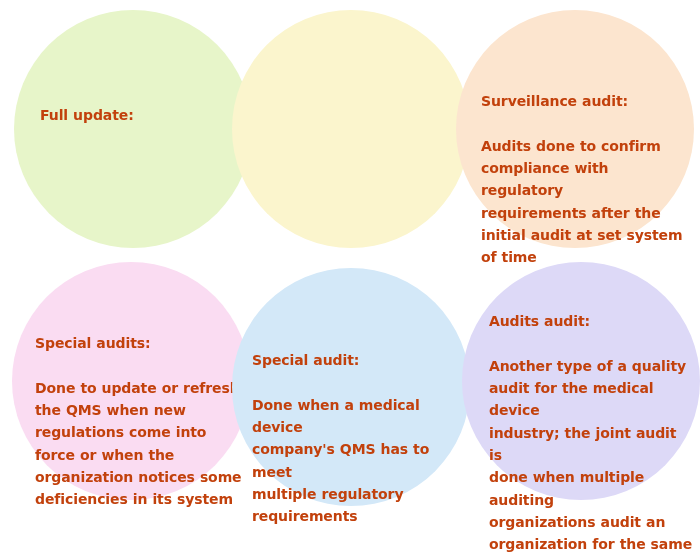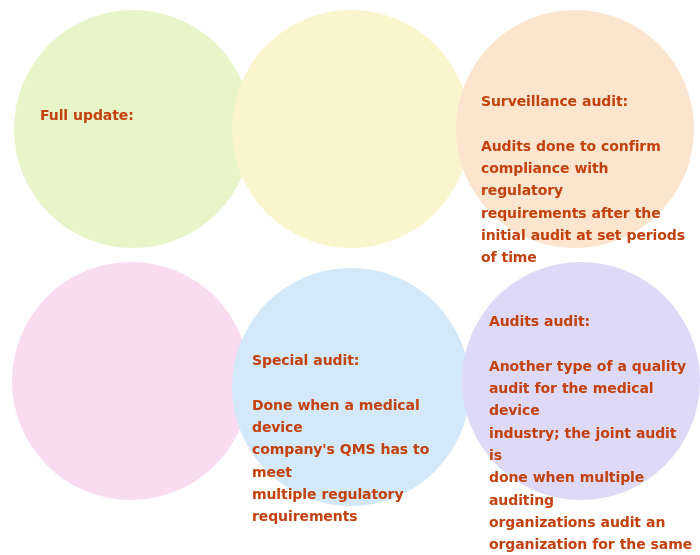--- a/index.html
+++ b/index.html
@@ -64,25 +64,34 @@
   </div>
 
   <div class="bubble" id="bubble-partial-audit" style="background: rgb(251, 245, 205);"></div>
 
   <div class="bubble" id="bubble-surveillance" style="background: rgb(252, 229, 207);"></div>
   <div class="bubble-text" id="text-surveillance">
     <div>Surveillance audit:</div>
     <div>Audits done to confirm
 compliance with regulatory
 requirements after the
-initial audit at set periods
+initial audit at set system
 of time</div>
   </div>
 
   <div class="bubble" id="bubble-special-audits" style="background: rgb(250, 220, 242);"></div>
+  <div class="bubble-text" id="text-special-audits">
+    <div>Special audits:</div>
+    <div>Done to update or refresh
+the QMS when new
+regulations come into
+force or when the
+organization notices some
+ deficiencies in its system</div>
+  </div>
 
   <div class="bubble" id="bubble-combined-audit" style="background: rgb(211, 232, 248);"></div>
   <div class="bubble-text" id="text-combined-audit">
     <div>Special audit:</div>
     <div>Done when a medical device
 company's QMS has to meet
 multiple regulatory
 requirements</div>
   </div>
 

